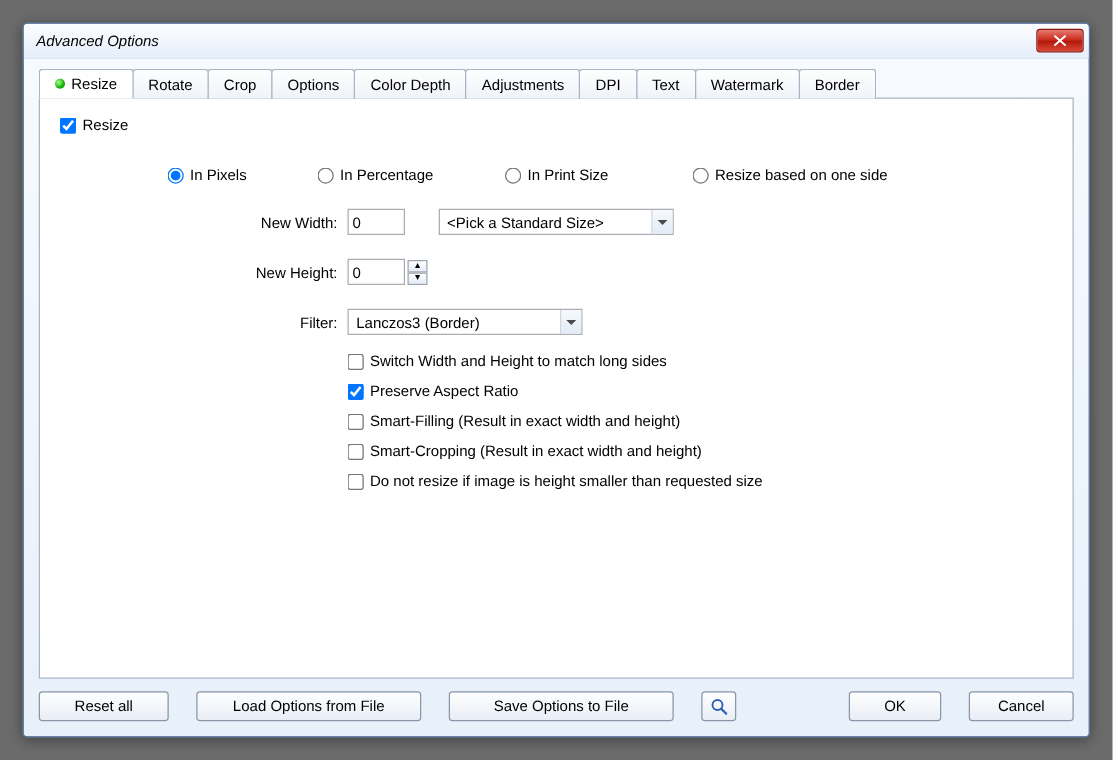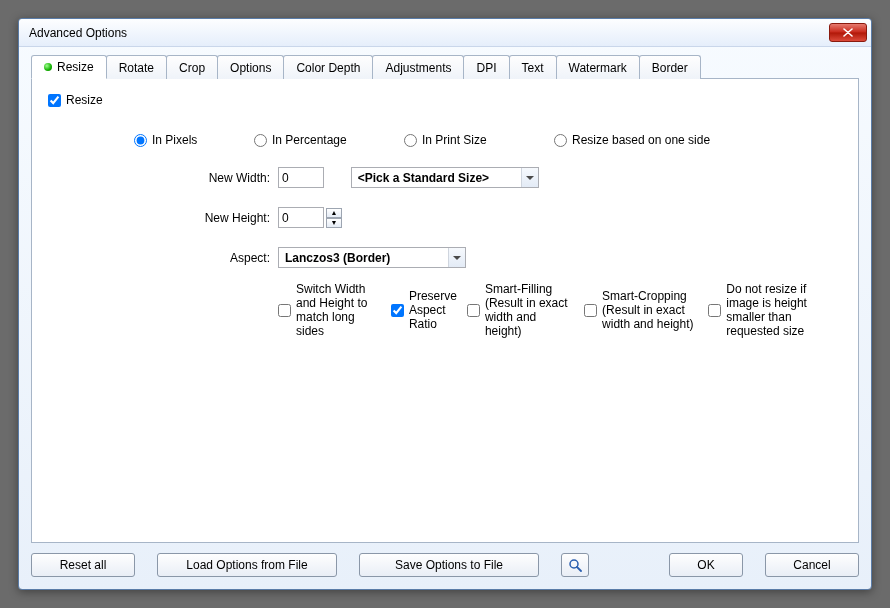--- a/index.html
+++ b/index.html
@@ -26,21 +26,21 @@
   }
   .titlebar {
     height: 28px;
     background: linear-gradient(#fdfeff, #e5eefb);
     border-bottom: 1px solid #c9d6ea;
     display: flex;
     align-items: center;
     padding: 0 4px 0 10px;
     border-radius: 4px 4px 0 0;
   }
-  .title-text { flex: 1; color: #000; }
+  .title-text { flex: 1; color: #000; font-style: italic; }
   .close-btn {
     width: 38px;
     height: 19px;
     background: linear-gradient(#e67a6f, #c8291b 48%, #b01808 52%, #dc4a3a);
     border: 1px solid #8a1a0e;
     border-radius: 3px;
     display: flex;
     align-items: center;
     justify-content: center;
     cursor: pointer;
@@ -112,32 +112,32 @@
   .spinwrap { display:inline-flex; align-items:center; }
   .spinbtns { display:flex; flex-direction:column; margin-left:2px; }
   .spinbtns button {
     width:16px; height:10px; font-size:7px; line-height:7px; padding:0;
     border:1px solid #9da5b1; background:linear-gradient(#fff,#e5ecf6);
     cursor:pointer;
   }
   .combo {
     height:21px; border:1px solid #abadb3; background:#fff;
     display:inline-flex; align-items:center; padding:0 4px 0 6px;
-    position:relative; cursor:pointer;font-weight:bold;
+    position:relative; cursor:pointer;
   }
   .combo .arrow {
     position:absolute; right:0; top:0; bottom:0; width:17px;
     border-left:1px solid #cfd5de;
     background:linear-gradient(#f6f9fd,#e3ebf6);
     display:flex; align-items:center; justify-content:center;
   }
   .combo .arrow::before {
     content:""; border:4px solid transparent; border-top-color:#4a4a4a; margin-top:4px;
   }
-  .opts { margin-left:230px; margin-top:14px; display:flex; flex-direction:row; gap:10px; }
+  .opts { margin-left:230px; margin-top:14px; display:flex; flex-direction:column; gap:10px; }
   .btnbar {
     display:flex; gap:22px; padding: 0 12px 12px 12px;
     align-items:center;
   }
   .btn {
     height:24px; border:1px solid #8a97a8; border-radius:3px;
     background:linear-gradient(#fefefe,#e9eef6);
     padding: 0 12px; cursor:pointer; font:inherit;
     display:inline-flex; align-items:center; justify-content:center;
   }
@@ -234,21 +234,21 @@
         <div>
           <span class="spinwrap">
             <input class="numfield" value="0" style="">
             <span class="spinbtns">
               <button>▲</button>
               <button>▼</button>
             </span>
           </span>
         </div>
 
-        <div class="lbl">Aspect:</div>
+        <div class="lbl">Filter:</div>
         <div>
           <span class="combo" style="width:188px">
             <span>Lanczos3 (Border)</span>
             <span class="arrow"></span>
           </span>
         </div>
       </div>
 
       <div class="opts">
         <label class="chk-row">
@@ -280,15 +280,15 @@
     <button class="btn" style="width:180px">Load Options from File</button>
     <button class="btn" style="width:180px">Save Options to File</button>
     <button class="btn icon">
       <svg width="14" height="14" viewBox="0 0 14 14">
         <circle cx="6" cy="6" r="4" fill="none" stroke="#2a5fb0" stroke-width="1.5"></circle>
         <line x1="9" y1="9" x2="13" y2="13" stroke="#2a5fb0" stroke-width="1.8" stroke-linecap="round"></line>
       </svg>
     </button>
     <div class="spacer"></div>
     <button class="btn" style="width:74px">OK</button>
-    <button class="btn" style="width:94px">Cancel</button>
+    <button class="btn" style="width:84px">Cancel</button>
   </div>
 </div>
 
 </body></html>

